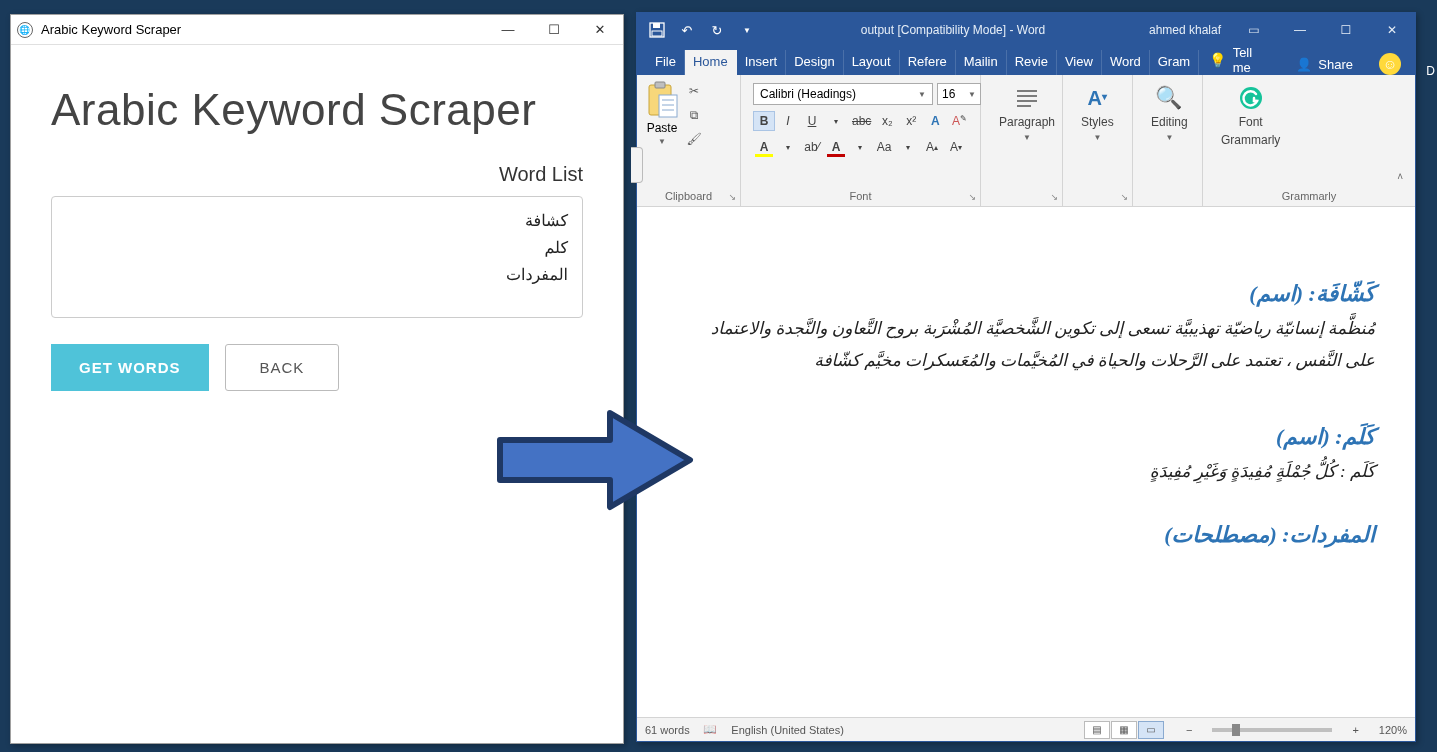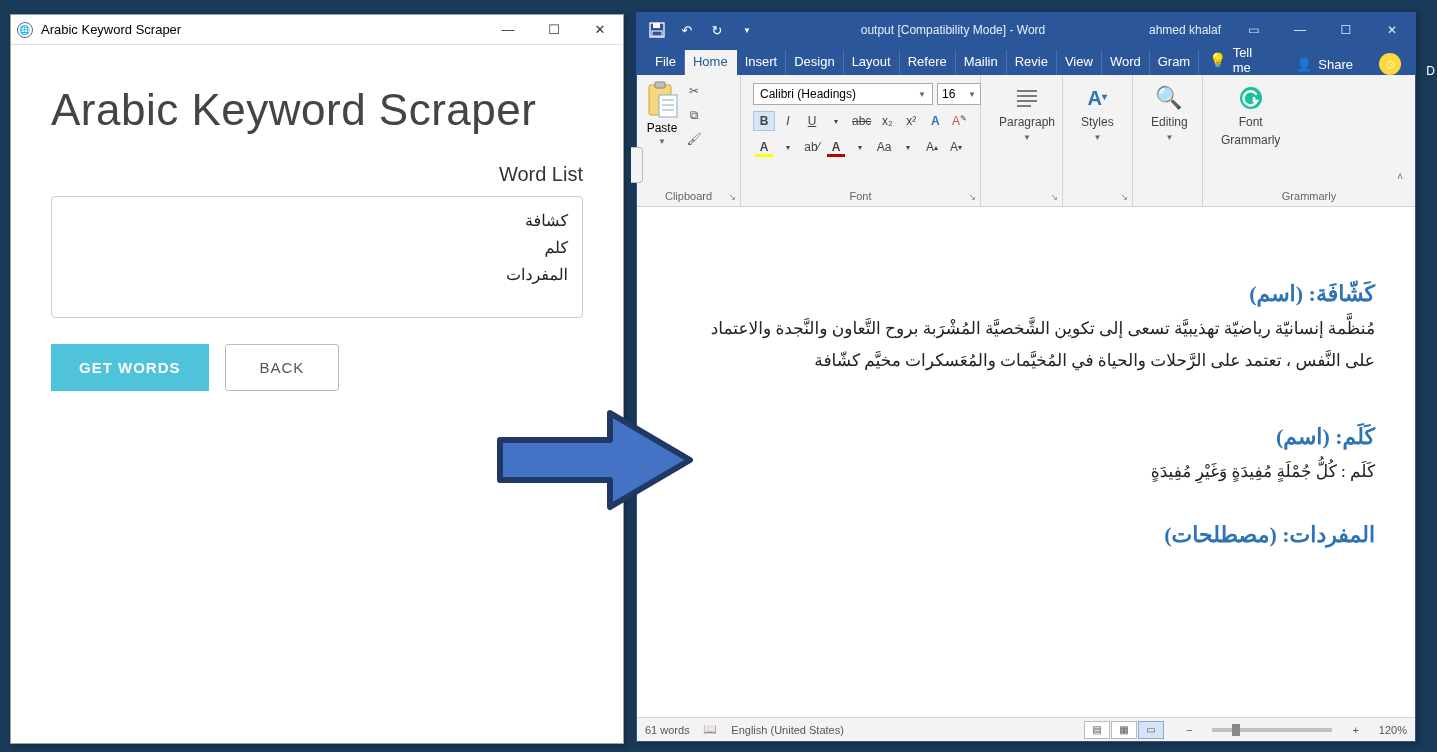--- a/index.html
+++ b/index.html
@@ -54,21 +54,21 @@
   .font-row1 { display: flex; gap: 4px; align-items: center; }
   .font-name-box { width: 180px; height: 22px; border: 1px solid #ababab; background: #fff; font-size: 12px; padding: 2px 6px; display: flex; align-items: center; justify-content: space-between; }
   .font-size-box { width: 44px; height: 22px; border: 1px solid #ababab; background: #fff; font-size: 12px; padding: 2px 4px; display: flex; align-items: center; justify-content: space-between; }
   .font-row2, .font-row3 { display: flex; gap: 2px; align-items: center; }
   .fbtn { min-width: 22px; height: 20px; display: flex; align-items: center; justify-content: center; font-size: 12px; padding: 0 3px; color: #444; }
   .fbtn.bold { font-weight: bold; border: 1px solid #aac4e4; background: #d5e4f6; }
   
   .big-btn { display: flex; flex-direction: column; align-items: center; justify-content: flex-start; padding: 4px 10px; font-size: 12px; color: #444; gap: 4px; }
   .big-btn .bico { font-size: 22px; height: 26px; display: flex; align-items: center; }
   
-  .word-doc { flex: 1; background: #fff; overflow: auto; position: relative; }
+  .word-doc { flex: 1; background: #fff; overflow: auto; position: relative; font-style: italic; }
   .doc-page { padding: 50px 40px 40px 40px; direction: rtl; text-align: right; font-family: "Traditional Arabic","Segoe UI",serif; }
   .term-head { color: #2e74b5; font-size: 22px; font-weight: bold; margin-top: 24px; margin-bottom: 6px; }
   .term-body { color: #222; font-size: 17px; line-height: 1.9; }
   .ruler-tab { position: absolute; left: -6px; top: 134px; width: 12px; height: 36px; background: #f3f3f3; border: 1px solid #bbb; border-left: none; border-radius: 0 4px 4px 0; }
   
   .word-status { height: 24px; background: #f3f3f3; border-top: 1px solid #d4d4d4; display: flex; align-items: center; font-size: 11px; color: #555; padding: 0 8px; gap: 14px; }
   .status-spacer { flex: 1; }
   .view-icons { display: flex; gap: 1px; }
   .view-icons .vi { width: 26px; height: 18px; border: 1px solid #bbb; background: #fff; display: flex; align-items: center; justify-content: center; font-size: 10px; }
   .view-icons .vi.active { background: #d5e4f6; border-color: #8aaad0; }

